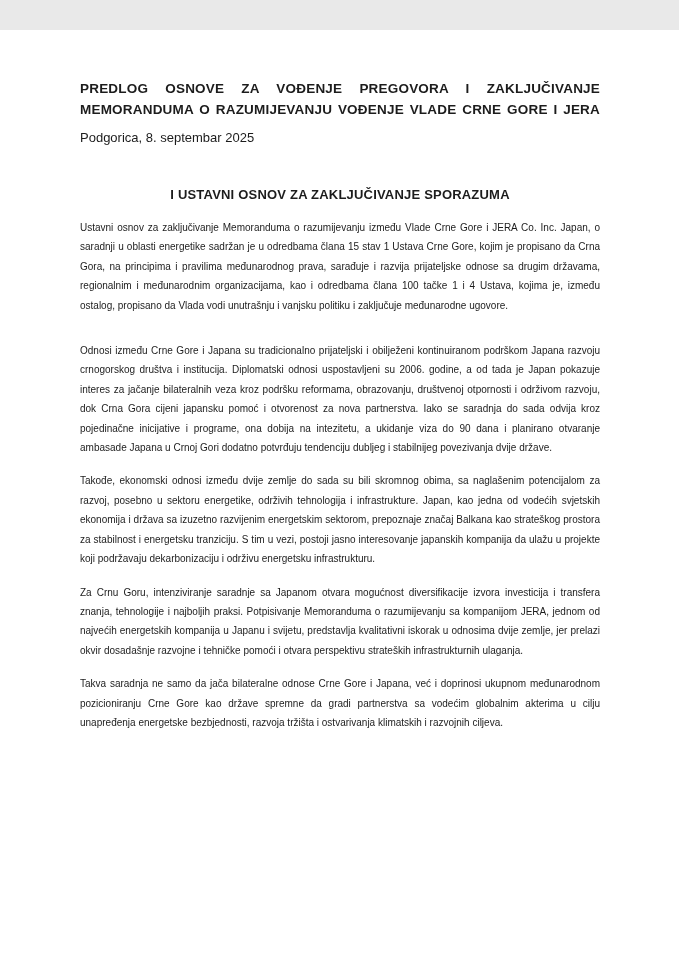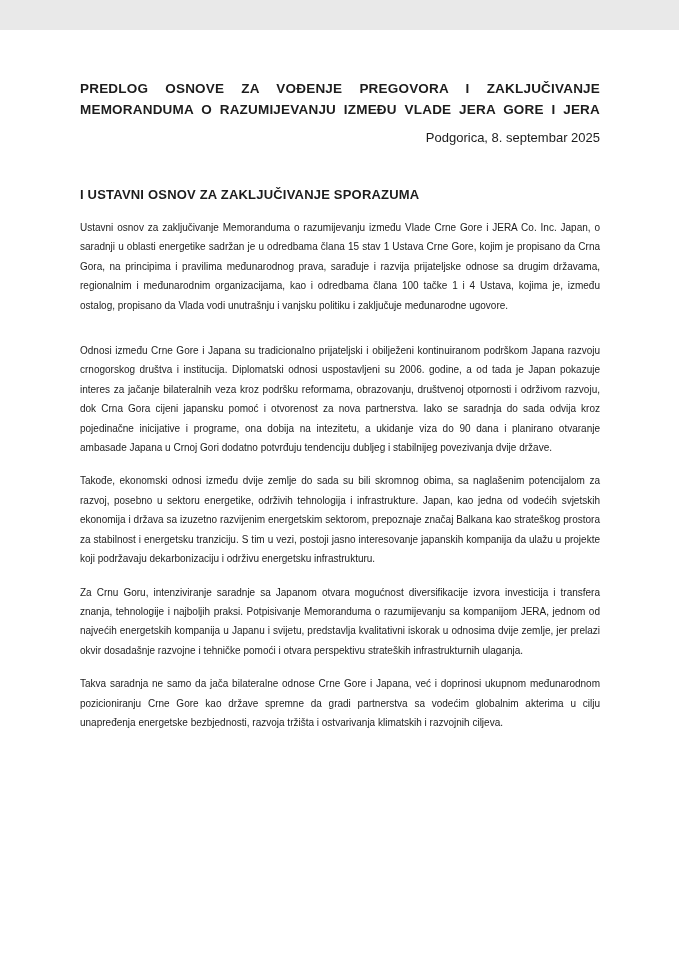--- a/index.html
+++ b/index.html
@@ -29,28 +29,29 @@
     font-size: 13.5px;
     line-height: 21px;
     text-align: justify;
     text-align-last: justify;
     letter-spacing: 0.2px;
   }
   .dateline {
     margin-top: 8px;
     font-size: 13px;
     line-height: 19px;
-    text-align: right;
+    text-align: left;
   }
   .heading {
     margin: 26px 0 0 0;
     font-size: 13px;
     font-weight: bold;
     line-height: 19px;
     letter-spacing: 0.2px;
+    text-align: center;
   }
   .para {
     margin: 14px 0 0 0;
     font-size: 10px;
     line-height: 19.4px;
     text-align: justify;
   }
   .spacer-lg {
     height: 12px;
   }
@@ -58,21 +59,21 @@
 </head>
 <body>
 
 <div class="screen">
   <div class="top-strip"></div>
 
   <div class="content">
 
     <header>
       <div class="title-line">PREDLOG OSNOVE ZA VOĐENJE PREGOVORA I ZAKLJUČIVANJE</div>
-      <div class="title-line">MEMORANDUMA O RAZUMIJEVANJU IZMEĐU VLADE JERA GORE I JERA</div>
+      <div class="title-line">MEMORANDUMA O RAZUMIJEVANJU VOĐENJE VLADE CRNE GORE I JERA</div>
     </header>
 
     <div class="dateline">Podgorica, 8. septembar 2025</div>
 
     <div class="spacer-lg"></div>
 
     <h2 class="heading">I USTAVNI OSNOV ZA ZAKLJUČIVANJE SPORAZUMA</h2>
 
     <p class="para">Ustavni osnov za zaključivanje Memoranduma o razumijevanju između Vlade Crne Gore i JERA Co. Inc. Japan, o saradnji u oblasti energetike sadržan je u odredbama člana 15 stav 1 Ustava Crne Gore, kojim je propisano da Crna Gora, na principima i pravilima međunarodnog prava, sarađuje i razvija prijateljske odnose sa drugim državama, regionalnim i međunarodnim organizacijama, kao i odredbama člana 100 tačke 1 i 4 Ustava, kojima je, između ostalog, propisano da Vlada vodi unutrašnju i vanjsku politiku i zaključuje međunarodne ugovore.</p>
 

